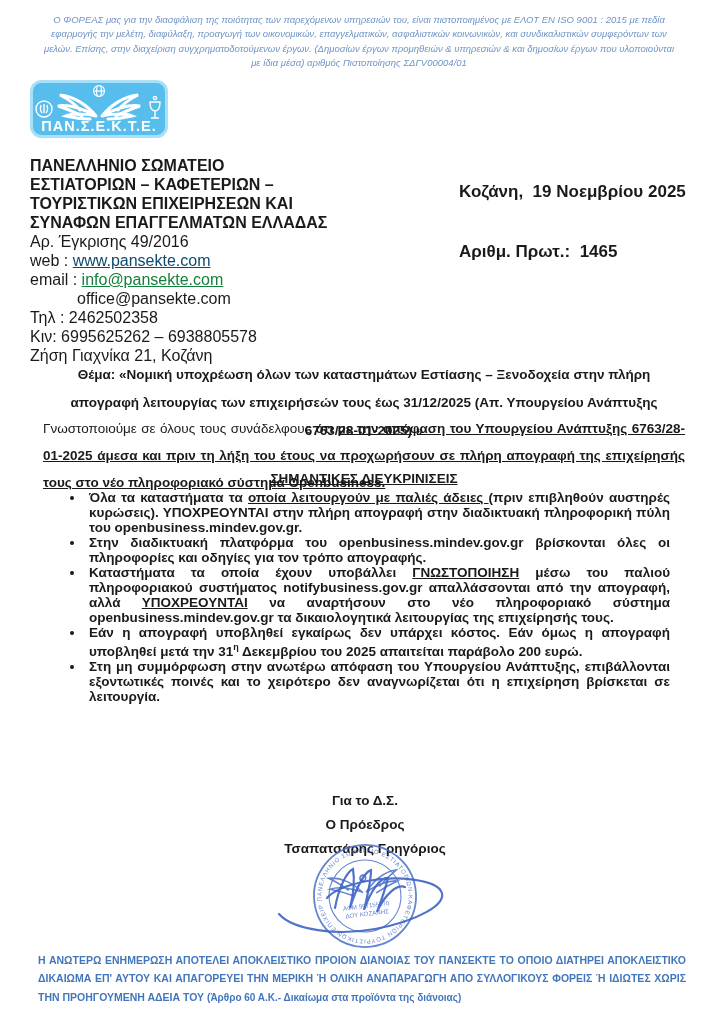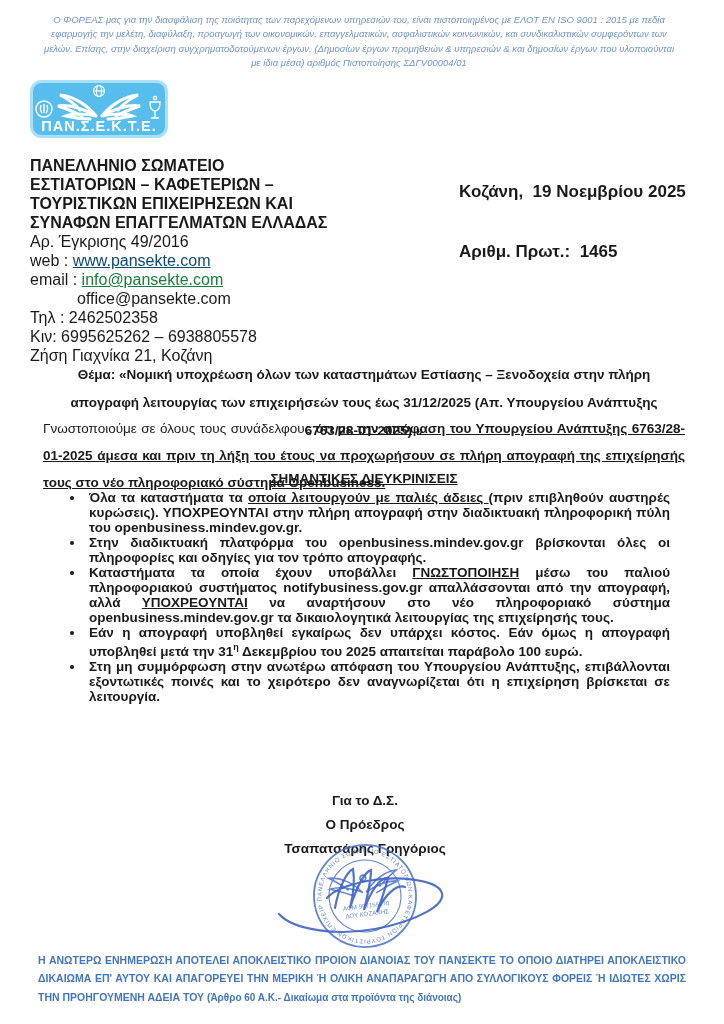--- a/index.html
+++ b/index.html
@@ -140,21 +140,21 @@
   <div class="subject">Θέμα: «Νομική υποχρέωση όλων των καταστημάτων Εστίασης – Ξενοδοχεία στην πλήρη απογραφή λειτουργίας των επιχειρήσεών τους έως 31/12/2025 (Απ. Υπουργείου Ανάπτυξης 6763/28-01-2025) »</div>
 
   <div class="intro"><span>Γνωστοποιούμε σε όλους τους συνάδελφους </span><span class="b">ότι </span><span class="b u">με την απόφαση του Υπουργείου Ανάπτυξης 6763/28-01-2025 άμεσα και πριν τη λήξη του έτους να προχωρήσουν σε πλήρη απογραφή της επιχείρησής τους στο νέο πληροφοριακό σύστημα Openbusiness.</span></div>
 
   <div class="sec-heading">ΣΗΜΑΝΤΙΚΕΣ ΔΙΕΥΚΡΙΝΙΣΕΙΣ</div>
 
   <ul class="bullets">
     <li><span class="b">Όλα τα καταστήματα τα </span><span class="b u">οποία λειτουργούν με παλιές άδειες </span><span class="b">(πριν επιβληθούν αυστηρές κυρώσεις). ΥΠΟΧΡΕΟΥΝΤΑΙ στην πλήρη απογραφή στην διαδικτυακή πληροφορική πύλη του openbusiness.mindev.gov.gr.</span></li>
     <li><span class="b">Στην διαδικτυακή πλατφόρμα του openbusiness.mindev.gov.gr βρίσκονται όλες οι πληροφορίες και οδηγίες για τον τρόπο απογραφής.</span></li>
     <li><span class="b">Καταστήματα τα οποία έχουν υποβάλλει </span><span class="b u">ΓΝΩΣΤΟΠΟΙΗΣΗ</span><span class="b"> μέσω του παλιού πληροφοριακού συστήματος notifybusiness.gov.gr απαλλάσσονται από την απογραφή, αλλά </span><span class="b u">ΥΠΟΧΡΕΟΥΝΤΑΙ</span><span class="b"> να αναρτήσουν στο νέο πληροφοριακό σύστημα openbusiness.mindev.gov.gr τα δικαιολογητικά λειτουργίας της επιχείρησής τους.</span></li>
-    <li><span class="b">Εάν η απογραφή υποβληθεί εγκαίρως δεν υπάρχει κόστος. Εάν όμως η απογραφή υποβληθεί μετά την 31</span><sup class="b">η</sup><span class="b"> Δεκεμβρίου του 2025 απαιτείται παράβολο 100 ευρώ.</span></li>
+    <li><span class="b">Εάν η απογραφή υποβληθεί εγκαίρως δεν υπάρχει κόστος. Εάν όμως η απογραφή υποβληθεί μετά την 31</span><sup class="b">η</sup><span class="b"> Δεκεμβρίου του 2025 απαιτείται παράβολο 200 ευρώ.</span></li>
     <li><span class="b">Στη μη συμμόρφωση στην ανωτέρω απόφαση του Υπουργείου Ανάπτυξης, επιβάλλονται εξοντωτικές ποινές και το χειρότερο δεν αναγνωρίζεται ότι η επιχείρηση βρίσκεται σε λειτουργία.</span></li>
   </ul>
 
   <div class="signature">
     <div>Για το Δ.Σ.</div>
     <div>Ο Πρόεδρος</div>
     <div>Τσαπατσάρης Γρηγόριος</div>
   </div>
 
   <div class="stamp">

